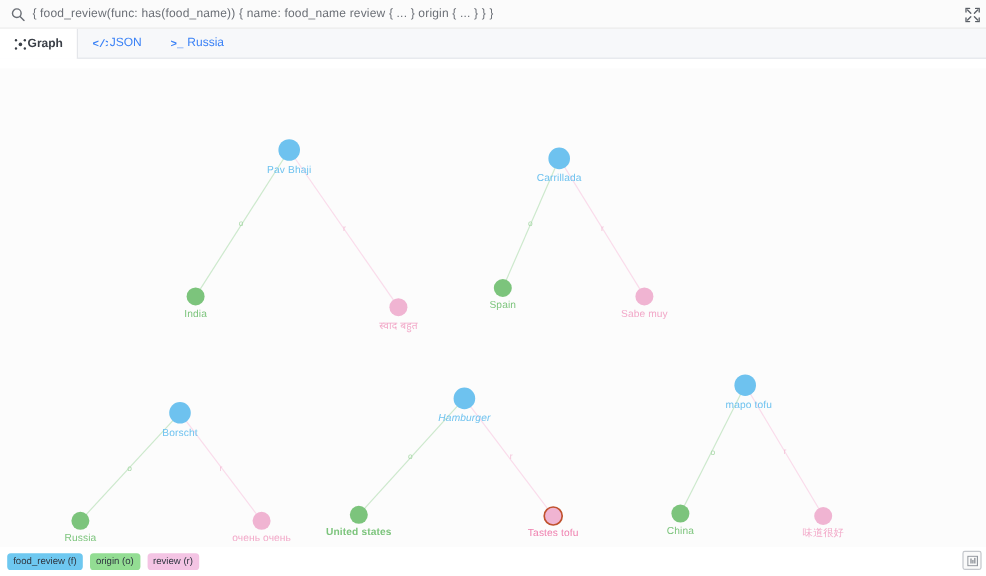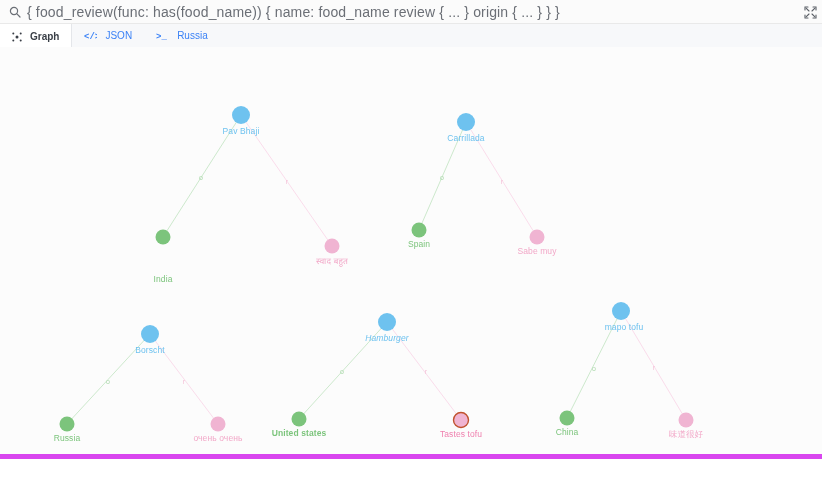--- a/index.html
+++ b/index.html
@@ -15,52 +15,52 @@
   .querybar{
     position:absolute;left:0;top:0;width:822px;height:24px;
     background:#fbfbfb;border-bottom:1px solid #e9e9e9;
     display:flex;align-items:center;box-sizing:border-box;
   }
   .search-icon{
     width:16px;height:16px;margin-left:7px;margin-right:4px;
     flex:0 0 auto;display:flex;align-items:center;justify-content:center;
   }
   .query-text{
-    font-size:14px;color:#6b6f76;white-space:nowrap;overflow:hidden;
+    font-size:10px;color:#6b6f76;white-space:nowrap;overflow:hidden;
     letter-spacing:.15px;
   }
   .expand-btn{
     position:absolute;right:3px;top:3px;width:18px;height:18px;
     display:flex;align-items:center;justify-content:center;cursor:pointer;
   }
 
   
   .tabstrip{
     position:absolute;left:0;top:24px;width:822px;height:25px;
     background:#f7f8fa;border-bottom:1px solid #e4e6ea;
     display:flex;align-items:stretch;box-sizing:border-box;
   }
   .tab{
-    display:flex;align-items:center;gap:8px;
+    display:flex;align-items:center;gap:1px;
     padding:0 12px;font-size:10px;color:#3b82f6;cursor:pointer;
     box-sizing:border-box;
   }
   .tab.active{
     background:#ffffff;color:#3a3f47;font-weight:bold;
     border-right:1px solid #e4e6ea;
     box-shadow:inset 0 -1px 0 #ffffff;
     margin-bottom:-1px;
   }
   .tab .tico{display:inline-flex;align-items:center;justify-content:center;}
   .tab .tlbl{line-height:1;}
 
   
   .canvas{
-    position:absolute;left:0;top:47px;width:822px;height:407px;
-    background:#fcfcfc;border-bottom:5px solid #d946ef;
+    position:absolute;left:0;top:57px;width:822px;height:407px;
+    background:#fcfcfc;border-bottom:1px solid #d946ef;
     overflow:hidden;
   }
   .canvas svg{position:absolute;left:0;top:0;}
 
   .nodelabel{
     position:absolute;font-size:8.5px;white-space:nowrap;
     transform:translate(-50%,0);pointer-events:none;letter-spacing:.1px;
   }
   .nodelabel.f{color:#6ec2ef;}
   .nodelabel.o{color:#7cc47c;}
@@ -176,21 +176,21 @@
         <circle cx="218" cy="377" r="7.5" fill="#f0b4d2" stroke="none"></circle>
         <circle cx="387" cy="275" r="9" fill="#6ec2ef" stroke="none"></circle>
         <circle cx="299" cy="372" r="7.5" fill="#7cc47c" stroke="none"></circle>
         <circle cx="461" cy="373" r="7.5" fill="#f0b4d2" stroke="#c0522e" stroke-width="1.4"></circle>
         <circle cx="621" cy="264" r="9" fill="#6ec2ef" stroke="none"></circle>
         <circle cx="567" cy="371" r="7.5" fill="#7cc47c" stroke="none"></circle>
         <circle cx="686" cy="373" r="7.5" fill="#f0b4d2" stroke="none"></circle>
       </svg>
     <div id="graph-overlay">
         <div class="nodelabel f" style="left: 241px; top: 78.5px;">Pav Bhaji</div>
-        <div class="nodelabel o" style="left: 163px; top: 199px; margin-top: 28px;">India</div>
+        <div class="nodelabel o" style="left: 163px; top: 199px;">India</div>
         <div class="nodelabel r" style="left: 332px; top: 208px;">स्वाद बहुत</div>
         <div class="nodelabel f" style="left: 466px; top: 85.5px;">Carrillada</div>
         <div class="nodelabel o" style="left: 419px; top: 192px;">Spain</div>
         <div class="nodelabel r" style="left: 537px; top: 199px;">Sabe muy</div>
         <div class="nodelabel f" style="left: 150px; top: 297.5px;">Borscht</div>
         <div class="nodelabel o" style="left: 67px; top: 386px;">Russia</div>
         <div class="nodelabel r" style="left: 218px; top: 386px;">очень очень</div>
         <div class="nodelabel f" style="left: 387px; top: 285.5px; font-style: italic;">Hamburger</div>
         <div class="nodelabel o" style="left: 299px; top: 381px; font-weight: bold;">United states</div>
         <div class="nodelabel r2" style="left: 461px; top: 382px;">Tastes tofu</div>
@@ -204,14 +204,27 @@
         <div class="edgelabel o" style="left: 108px; top: 334px;">o</div>
         <div class="edgelabel r" style="left: 184px; top: 334px;">r</div>
         <div class="edgelabel o" style="left: 342px; top: 324px;">o</div>
         <div class="edgelabel r" style="left: 426px; top: 324px;">r</div>
         <div class="edgelabel o" style="left: 594px; top: 321px;">o</div>
         <div class="edgelabel r" style="left: 654px; top: 320px;">r</div>
       </div>
 
   </div>
 
+  <div class="footer">
+    <span class="chip" style="background: rgb(110, 200, 240);">food_review (f)</span>
+    <span class="chip" style="background: rgb(147, 221, 147);">origin (o)</span>
+    <span class="chip" style="background: rgb(244, 196, 228);">review (r)</span>
+    <span class="footer-icon">
+      <svg width="9" height="9" viewBox="0 0 9 9">
+        <rect x="0.5" y="0.5" width="8" height="8" fill="none" stroke="#8b9097" stroke-width="0.9"></rect>
+        <rect x="2.6" y="2.4" width="1.1" height="4.2" fill="#8b9097"></rect>
+        <rect x="4.2" y="3.6" width="1.1" height="3" fill="#8b9097"></rect>
+        <rect x="5.8" y="1.9" width="1.1" height="4.7" fill="#8b9097"></rect>
+      </svg>
+    </span>
+  </div>
 
 </div>
 
 </body></html>

